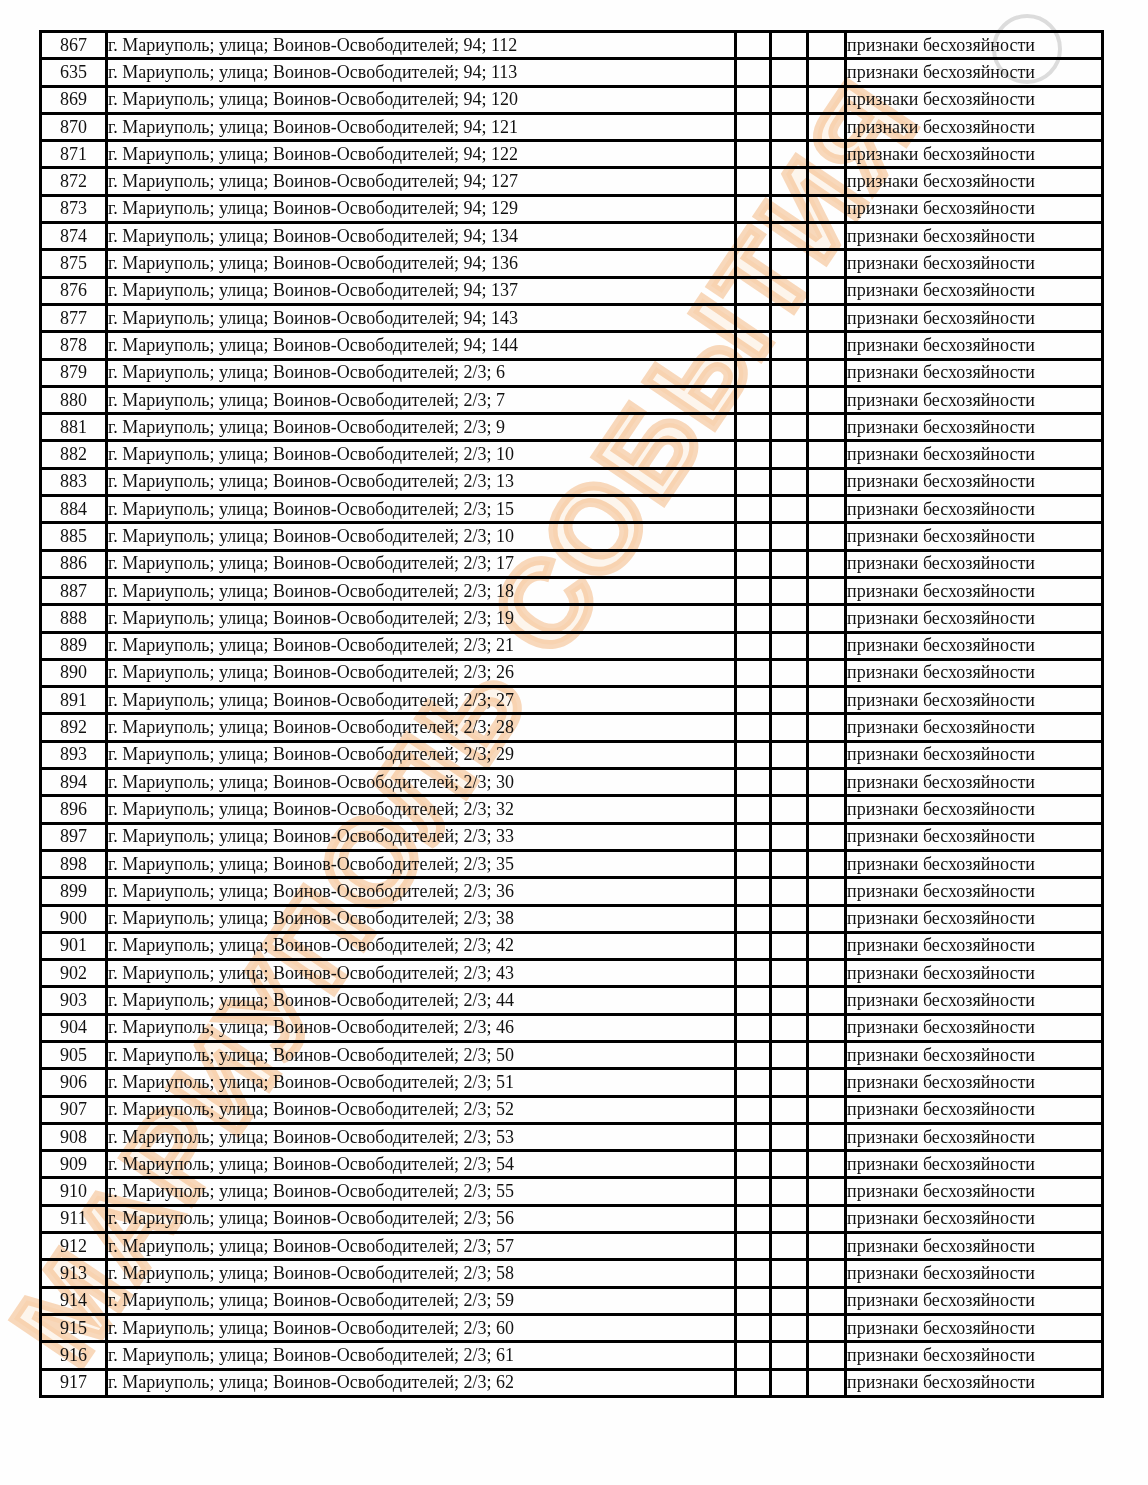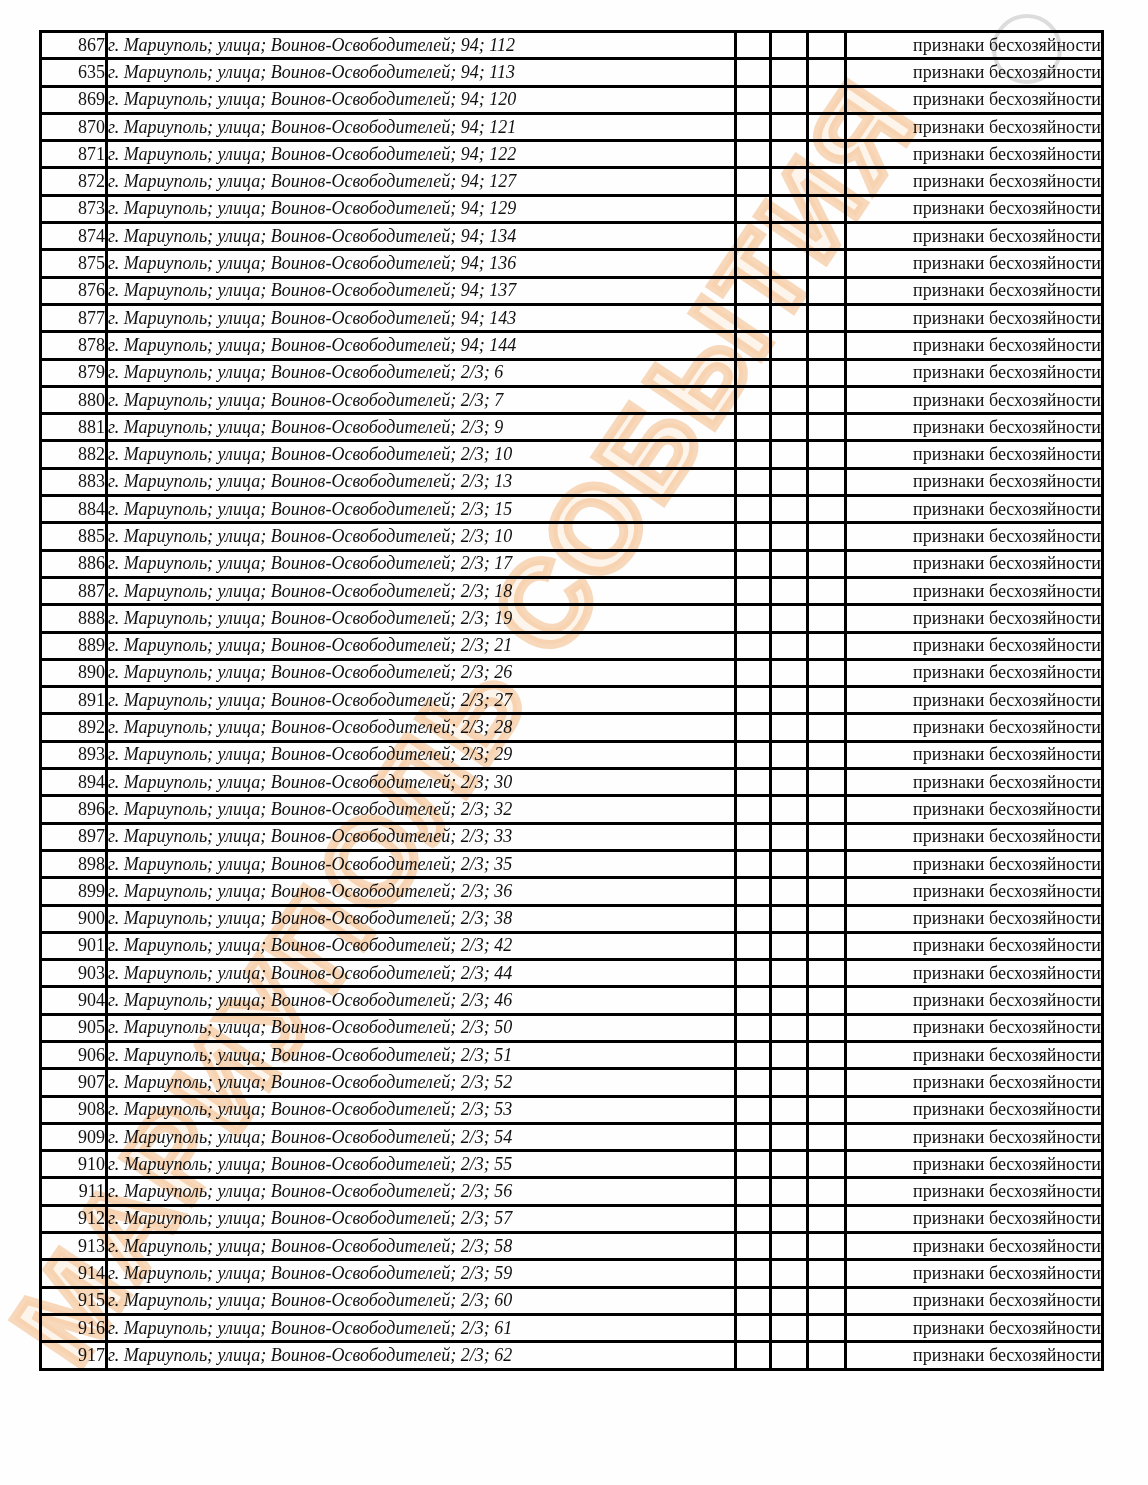--- a/index.html
+++ b/index.html
@@ -53,24 +53,24 @@
   }
   table.doc-table td {
     border: 3px solid #000000;
     height: 24.3px;
     padding: 0;
     background: transparent;
     vertical-align: middle;
     overflow: hidden;
     white-space: nowrap;
   }
-  td.c-num    { text-align: right; }
-  td.c-addr   { text-align: left; padding-left: 3px; font-style: italic; }
+  td.c-num    { text-align: center; }
+  td.c-addr   { text-align: left; padding-left: 3px; }
   td.c-empty  { }
-  td.c-status { text-align: right; }
+  td.c-status { text-align: left; }
 </style>
 </head>
 <body>
 
 <div class="page">
   <div class="watermark">МАРИУПОЛЬ СОБЫТИЯ</div>
   <div class="stamp"></div>
 
   <table class="doc-table">
     <colgroup>
@@ -382,20 +382,28 @@
 
   <tr>
     <td class="c-num">901</td>
     <td class="c-addr">г. Мариуполь; улица; Воинов-Освободителей; 2/3; 42</td>
     <td class="c-empty"></td>
     <td class="c-empty"></td>
     <td class="c-empty"></td>
     <td class="c-status">признаки бесхозяйности</td>
   </tr>
 
+  <tr>
+    <td class="c-num">902</td>
+    <td class="c-addr">г. Мариуполь; улица; Воинов-Освободителей; 2/3; 43</td>
+    <td class="c-empty"></td>
+    <td class="c-empty"></td>
+    <td class="c-empty"></td>
+    <td class="c-status">признаки бесхозяйности</td>
+  </tr>
 
   <tr>
     <td class="c-num">903</td>
     <td class="c-addr">г. Мариуполь; улица; Воинов-Освободителей; 2/3; 44</td>
     <td class="c-empty"></td>
     <td class="c-empty"></td>
     <td class="c-empty"></td>
     <td class="c-status">признаки бесхозяйности</td>
   </tr>
 

